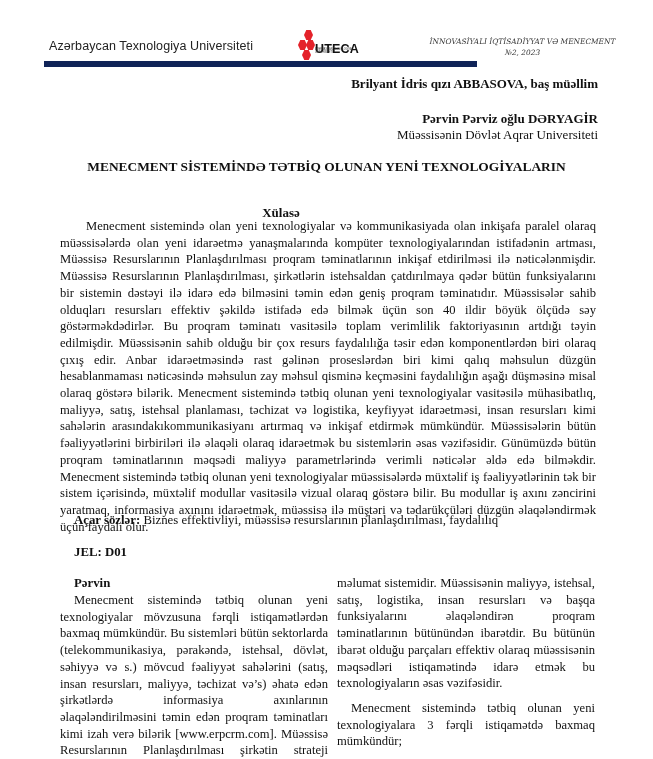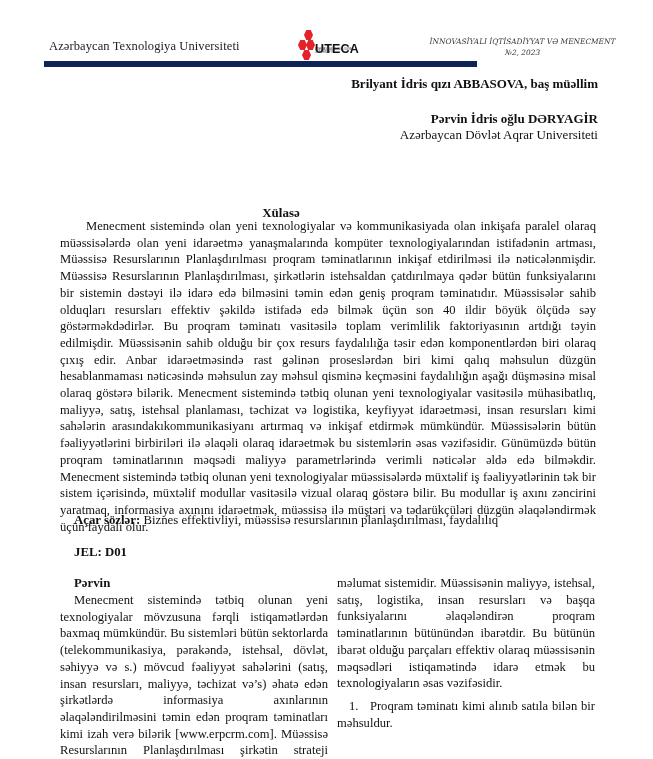--- a/index.html
+++ b/index.html
@@ -1,18 +1,18 @@
 <!DOCTYPE html>
 <html><head>
 <meta charset="utf-8">
 <style>
   html, body { margin: 0; padding: 0; background: #ffffff; }
   body { width: 653px; height: 759px; overflow: hidden; position: relative; color: #111; font-family: "Liberation Serif", serif; }
   .header { position: absolute; left: 0; top: 0; width: 653px; height: 70px; }
-  .uni-name { position: absolute; left: 49px; top: 39px; font-family: Liberation Serif, serif; font-size: 12.5px; color: #222; letter-spacing: 0.1px; }
+  .uni-name { position: absolute; left: 49px; top: 39px; font-family: Liberation Sans, sans-serif; font-size: 12.5px; color: #222; letter-spacing: 0.1px; }
   .logo { position: absolute; left: 298px; top: 28px; width: 72px; height: 34px; }
   .logo-hex { position: absolute; width: 9px; height: 10px; background: #e4222a; clip-path: polygon(25% 0, 75% 0, 100% 50%, 75% 100%, 25% 100%, 0 50%); }
   .logo-word { position: absolute; left: 17px; top: 6px; font-family: "Liberation Sans", sans-serif; font-weight: bold; font-size: 12.5px; color: #111; letter-spacing: 0.2px; margin-top: 8px; }
   .logo-sub { position: absolute; left: 17px; top: 20px; font-family: "Liberation Sans", sans-serif; font-size: 2.6px; color: #333; line-height: 3px; width: 46px; }
   .journal { position: absolute; left: 415px; top: 36px; width: 215px; text-align: center; font-family: "DejaVu Serif", serif; font-style: italic; font-size: 7.4px; color: #333; line-height: 11px; }
   .rule { position: absolute; left: 44px; top: 61px; width: 433px; height: 6px; background: #0f2357; }
   .author1 { position: absolute; right: 55px; top: 76px; font-weight: bold; font-size: 13px; }
   .author2 { position: absolute; right: 55px; top: 111px; font-weight: bold; font-size: 13px; }
   .affil { position: absolute; right: 55px; top: 127px; font-size: 13px; }
   .title { position: absolute; left: 60px; top: 158px; width: 533px; text-align: center; font-weight: bold; font-size: 13.4px; line-height: 17px; }
@@ -46,37 +46,39 @@
     <span class="logo-sub">AZƏRBAYCAN TEXNOLOGİYA UNİVERSİTETİ</span>
   </div>
   <div class="journal">
     <div>İNNOVASİYALI İQTİSADİYYAT VƏ MENECMENT</div>
     <div>№2, 2023</div>
   </div>
   <div class="rule"></div>
 </div>
 
 <div class="author1">Brilyant İdris qızı ABBASOVA, baş müəllim</div>
-<div class="author2">Pərvin İdris oğlu DƏRYAGİR</div>
-<div class="affil">Azərbaycan Dövlət Aqrar Universiteti</div>
+<div class="author2">Pərvin Pərviz oğlu DƏRYAGİR</div>
+<div class="affil">Müəssisənin Dövlət Aqrar Universiteti</div>
 
 <div class="title">
+  <div>MENECMENT SİSTEMİNDƏ TƏTBİQ OLUNAN YENİ TEXNOLOGİYALARIN</div>
 </div>
 
 <div class="xulase">Xülasə</div>
 <div class="abstract">
   <p>Menecment sistemində olan yeni texnologiyalar və kommunikasiyada olan inkişafa paralel olaraq müəssisələrdə olan yeni idarəetmə yanaşmalarında kompüter texnologiyalarından istifadənin artması, Müəssisə Resurslarının Planlaşdırılması proqram təminatlarının inkişaf etdirilməsi ilə nəticələnmişdir. Müəssisə Resurslarının Planlaşdırılması, şirkətlərin istehsaldan çatdırılmaya qədər bütün funksiyalarını bir sistemin dəstəyi ilə idarə edə bilməsini təmin edən geniş proqram təminatıdır. Müəssisələr sahib olduqları resursları effektiv şəkildə istifadə edə bilmək üçün son 40 ildir böyük ölçüdə səy göstərməkdədirlər. Bu proqram təminatı vasitəsilə toplam verimlilik faktoriyasının artdığı təyin edilmişdir. Müəssisənin sahib olduğu bir çox resurs faydalılığa təsir edən komponentlərdən biri olaraq çıxış edir. Anbar idarəetməsində rast gəlinən  proseslərdən biri kimi qalıq məhsulun düzgün hesablanmaması nəticəsində məhsulun zay məhsul qisminə keçməsini faydalılığın aşağı düşməsinə misal olaraq göstərə bilərik. Menecment sistemində tətbiq olunan yeni texnologiyalar vasitəsilə mühasibatlıq, maliyyə, satış, istehsal planlaması, təchizat və logistika, keyfiyyət idarəetməsi, insan resursları kimi sahələrin arasındakıkommunikasiyanı artırmaq və inkişaf etdirmək mümkündür. Müəssisələrin bütün fəaliyyətlərini  birbiriləri ilə əlaqəli olaraq idarəetmək bu sistemlərin əsas vəzifəsidir. Günümüzdə bütün proqram təminatlarının məqsədi maliyyə parametrlərində verimli nəticələr əldə edə bilməkdir. Menecment sistemində tətbiq olunan yeni texnologiyalar müəssisələrdə müxtəlif iş fəaliyyətlərinin tək bir sistem içərisində, müxtəlif modullar vasitəsilə vizual olaraq göstərə bilir. Bu modullar iş axını  zəncirini yaratmaq, informasiya axınını idarəetmək, müəssisə ilə müştəri və tədarükçüləri düzgün əlaqələndirmək üçün faydalı olur.</p>
 </div>
 
 <div class="keywords"><b>Açar sözlər:</b><span> Biznes effektivliyi, müəssisə resurslarının planlaşdırılması, faydalılıq</span></div>
 
 <div class="jel">JEL: D01</div>
 
 <div class="giris">Pərvin</div>
 
 <div class="col-left">
   <p>Menecment sistemində tətbiq olunan yeni texnologiyalar mövzusuna fərqli istiqamətlərdən baxmaq mümkündür. Bu sistemləri bütün sektorlarda  (telekommunikasiya, pərakəndə, istehsal, dövlət, səhiyyə və s.) mövcud fəaliyyət sahələrini (satış, insan resursları, maliyyə, təchizat və’s) əhatə edən şirkətlərdə informasiya axınlarının əlaqələndirilməsini təmin edən proqram təminatları kimi izah verə bilərik [www.erpcrm.com]. Müəssisə Resurslarının Planlaşdırılması şirkətin strateji məqsəd və hədəfləri istiqamətində</p>
 </div>
 
 <div class="col-right">
   <p class="first">məlumat sistemidir. Müəssisənin maliyyə, istehsal, satış, logistika, insan resursları və başqa funksiyalarını əlaqələndirən proqram təminatlarının bütünündən ibarətdir.  Bu bütünün ibarət olduğu parçaları effektiv olaraq müəssisənin məqsədləri istiqamətində idarə etmək bu texnologiyaların əsas vəzifəsidir.</p>
+  <p class="gap">Menecment sistemində tətbiq olunan yeni texnologiyalara 3 fərqli istiqamətdə baxmaq mümkündür;</p>
   <p class="list">1.&nbsp;&nbsp;&nbsp;Proqram təminatı kimi alınıb satıla bilən bir məhsuldur.</p>
 </div>
 
 </body></html>

